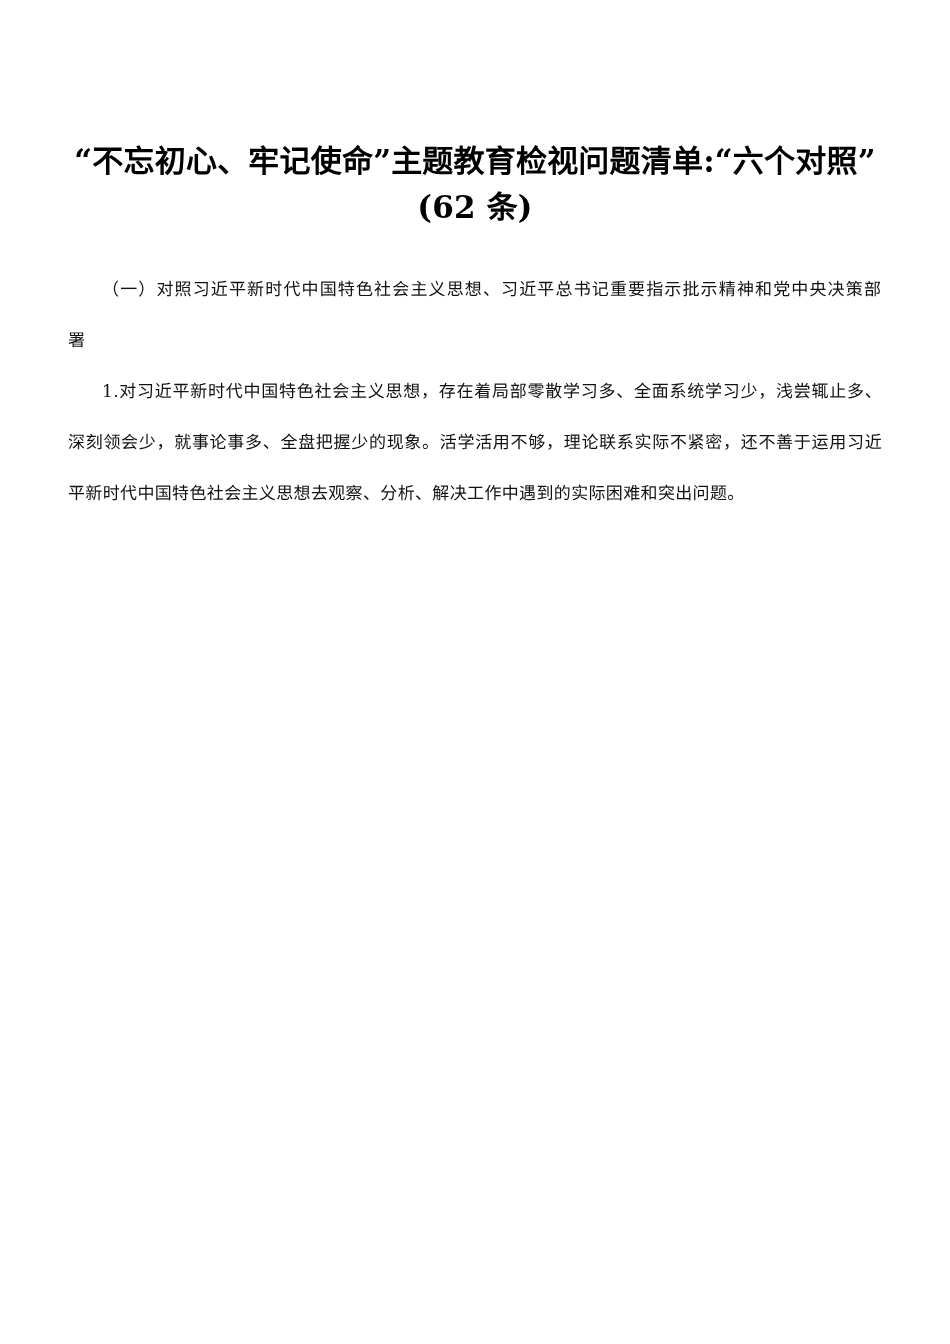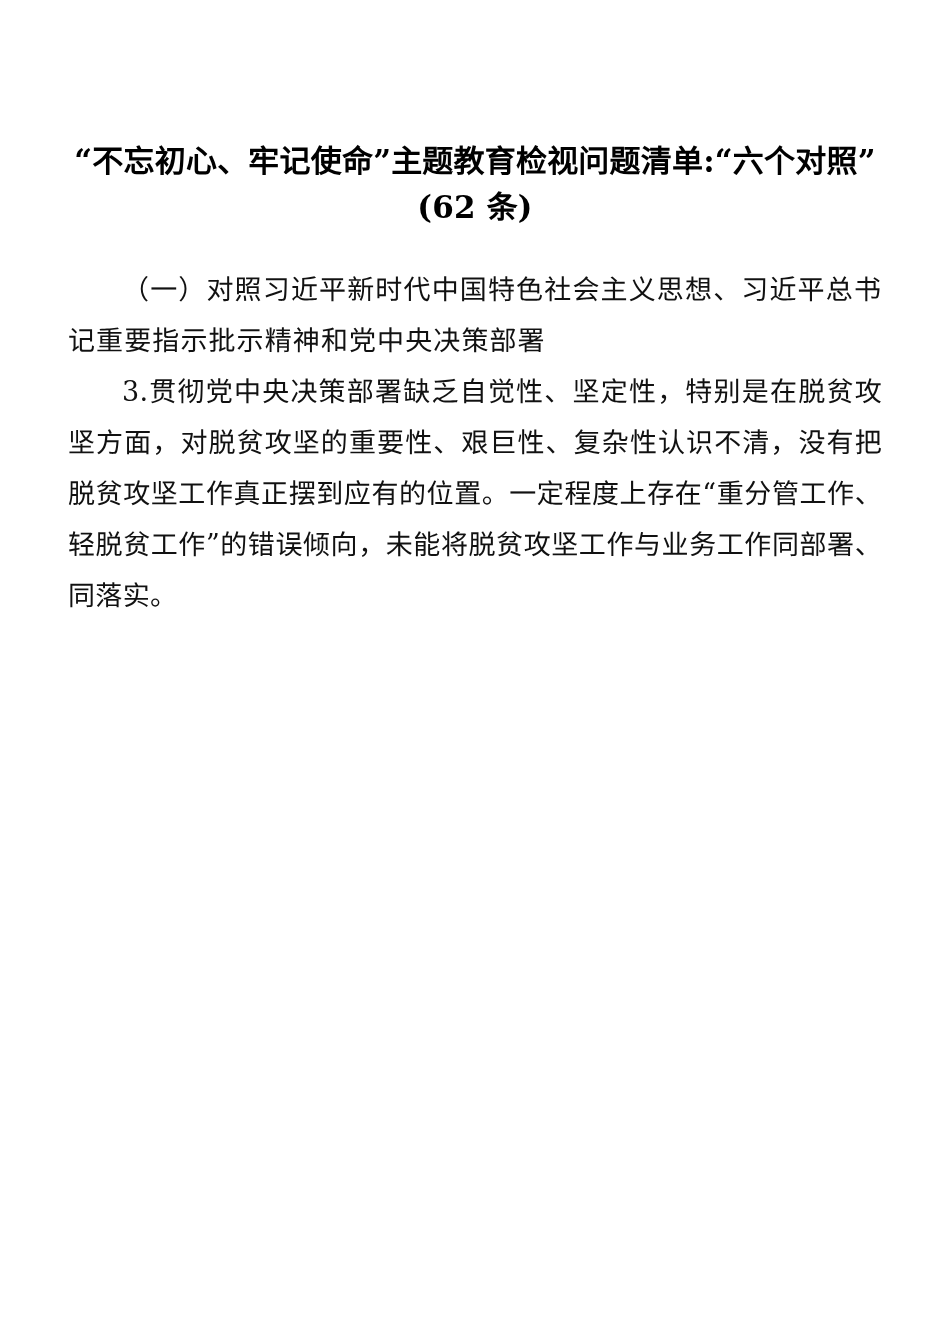--- a/index.html
+++ b/index.html
@@ -39,21 +39,21 @@
     padding: 10px 0 0 0;
     word-break: break-all;
   }
 
   .body-block {
     margin-top: 34px;
   }
 
   p.para {
     font-family: "DejaVu Serif", "Liberation Serif", serif;
-    font-size: 27px;
+    font-size: 17px;
     line-height: 51px;
     color: #111111;
     margin: 0 0 0 0;
     text-align: justify;
     text-justify: inter-character;
     text-indent: 2em;
     word-break: break-all;
     letter-spacing: 0.35px;
   }
 
@@ -76,22 +76,22 @@
 <div class="page">
 
   <div class="content">
 
     <h1 class="doc-title">“不忘初心、牢记使命”主题教育检视问题清单:“六个对照”(62 条)</h1>
 
     <div class="body-block">
 
       <p class="para heading-para">（一）对照习近平新时代中国特色社会主义思想、习近平总书记重要指示批示精神和党中央决策部署</p>
 
+      <p class="para">1.对习近平新时代中国特色社会主义思想，存在着局部零散学习多、全面系统学习少，浅尝辄止多、深刻领会少，就事论事多、全盘把握少的现象。活学活用不够，理论联系实际不紧密，还不善于运用习近平新时代中国特色社会主义思想去观察、分析、解决工作中遇到的实际困难和突出问题。</p>
 
 
-      <p class="para">3.贯彻党中央决策部署缺乏自觉性、坚定性，特别是在脱贫攻坚方面，对脱贫攻坚的重要性、艰巨性、复杂性认识不清，没有把脱贫攻坚工作真正摆到应有的位置。一定程度上存在“重分管工作、轻脱贫工作”的错误倾向，未能将脱贫攻坚工作与业务工作同部署、同落实。</p>
 
 
     </div>
 
   </div>
 
 </div>
 
 </body></html>

